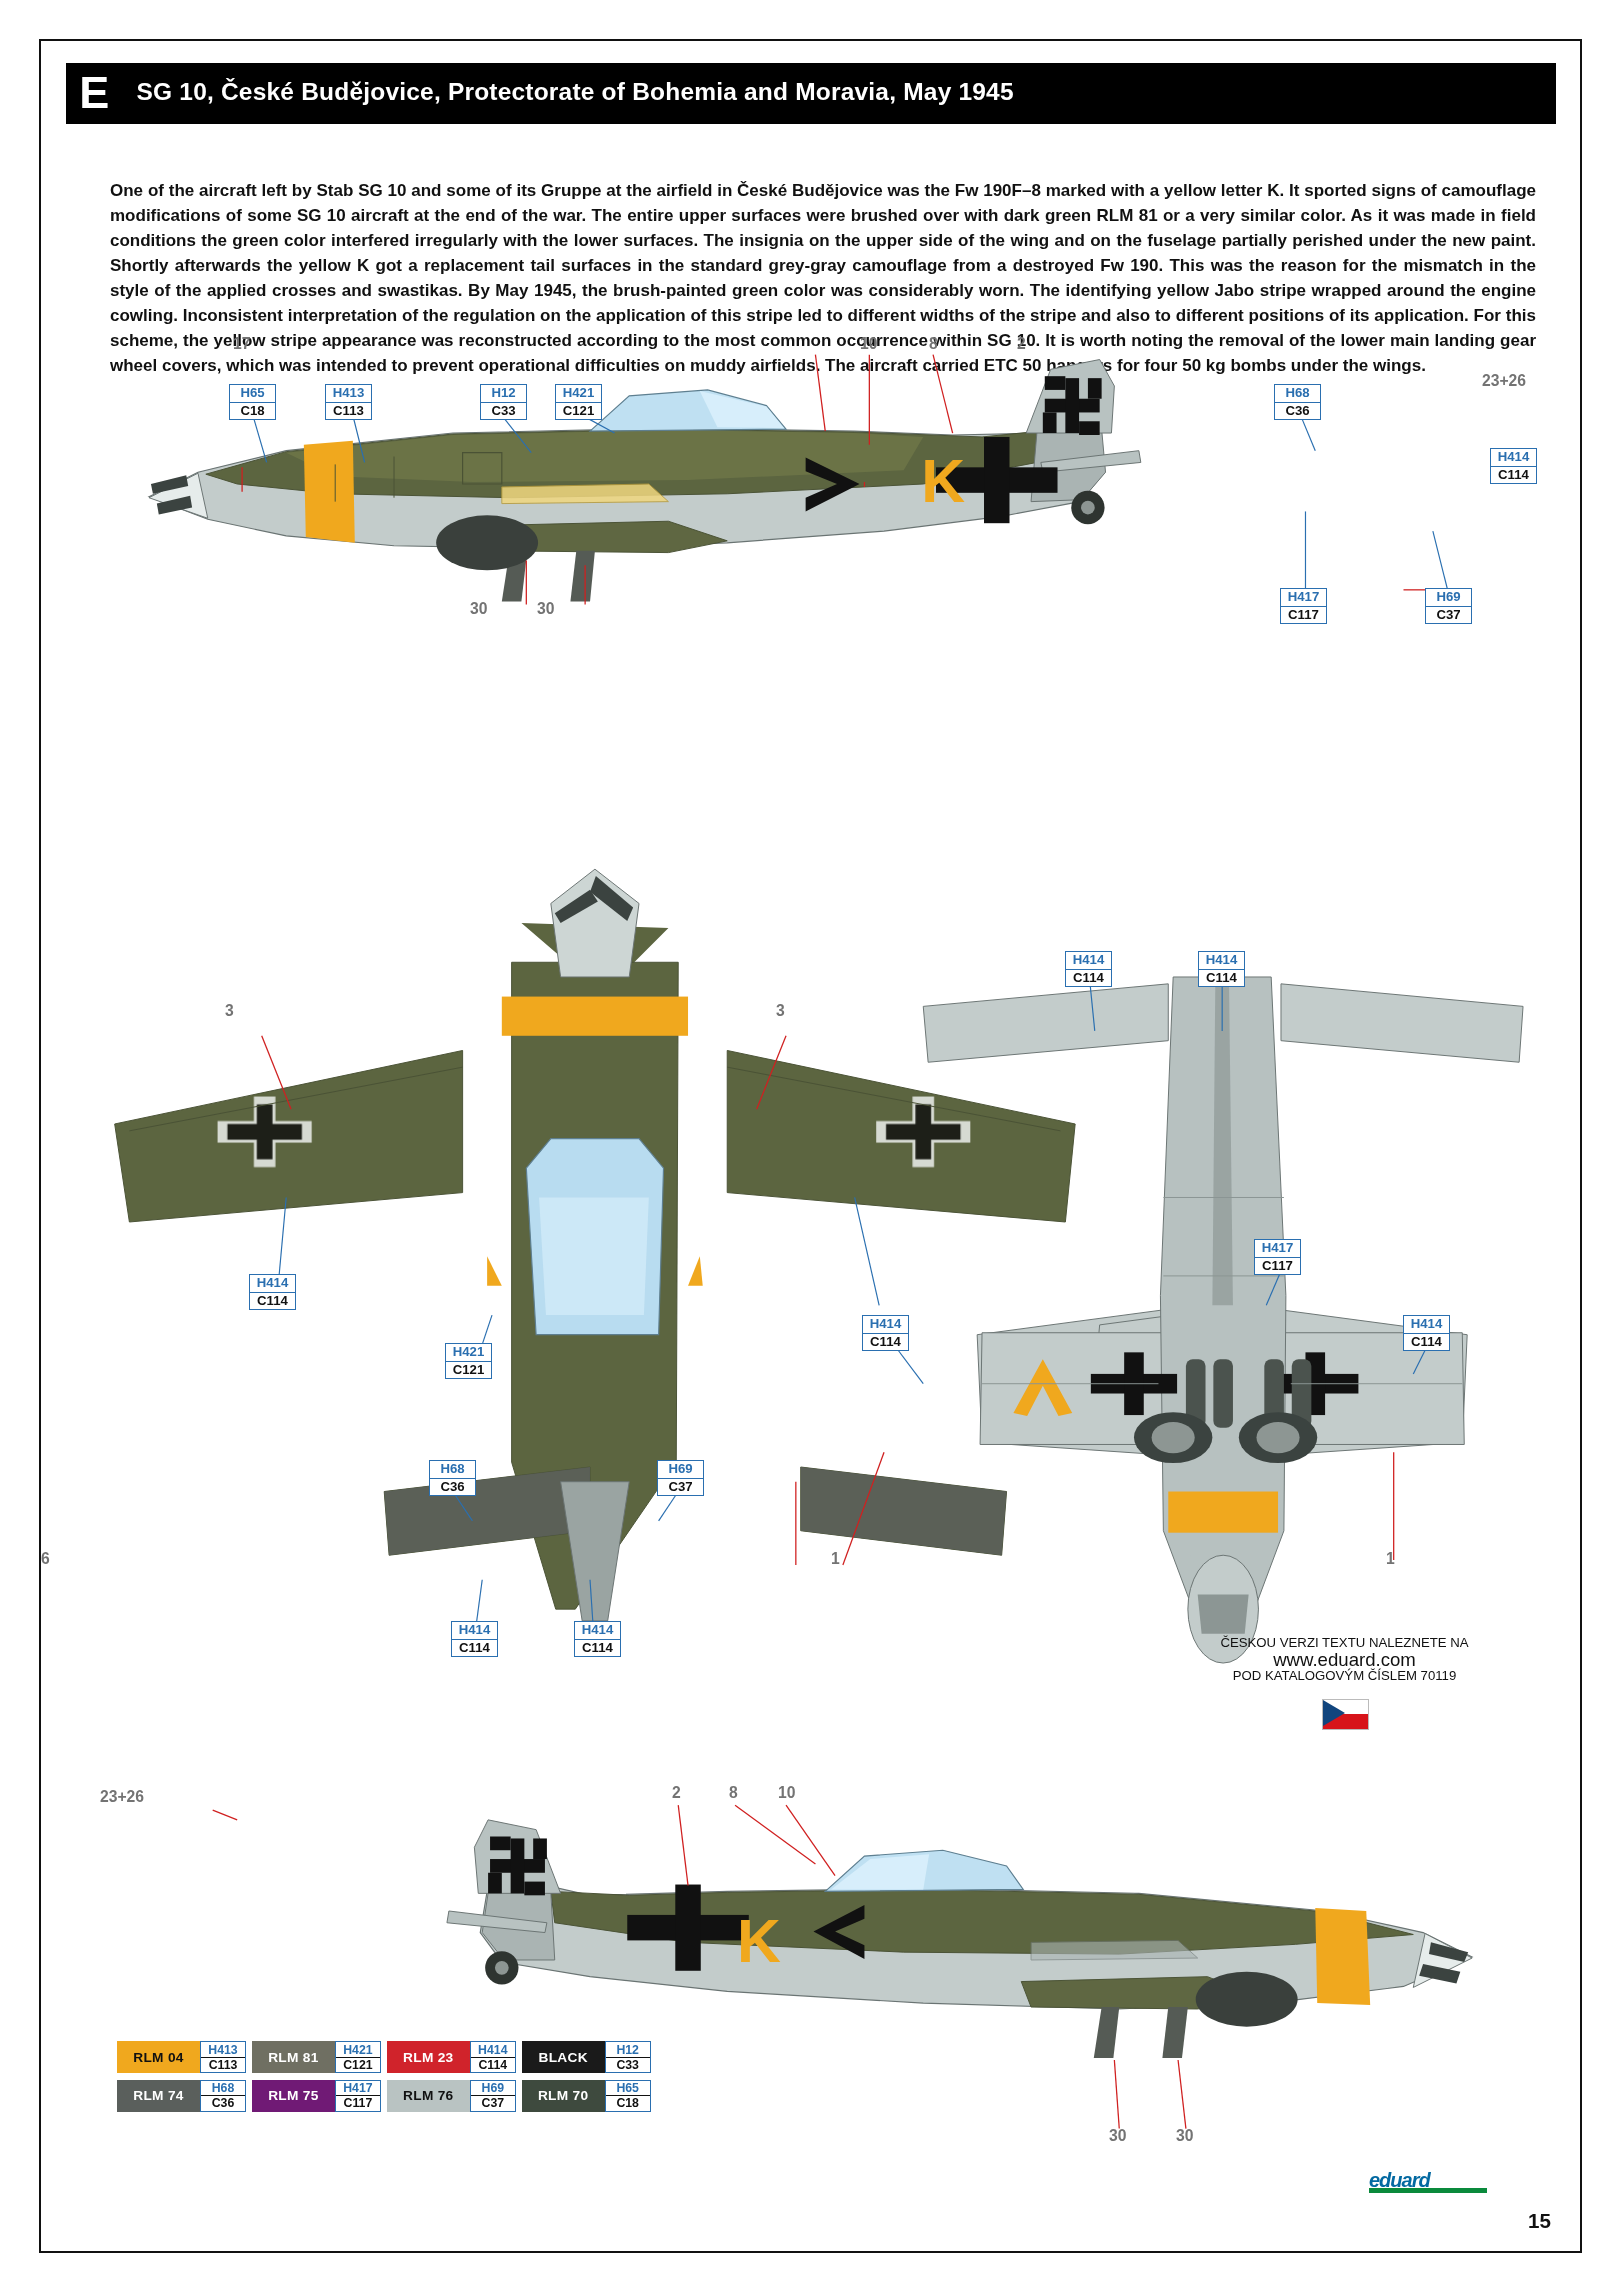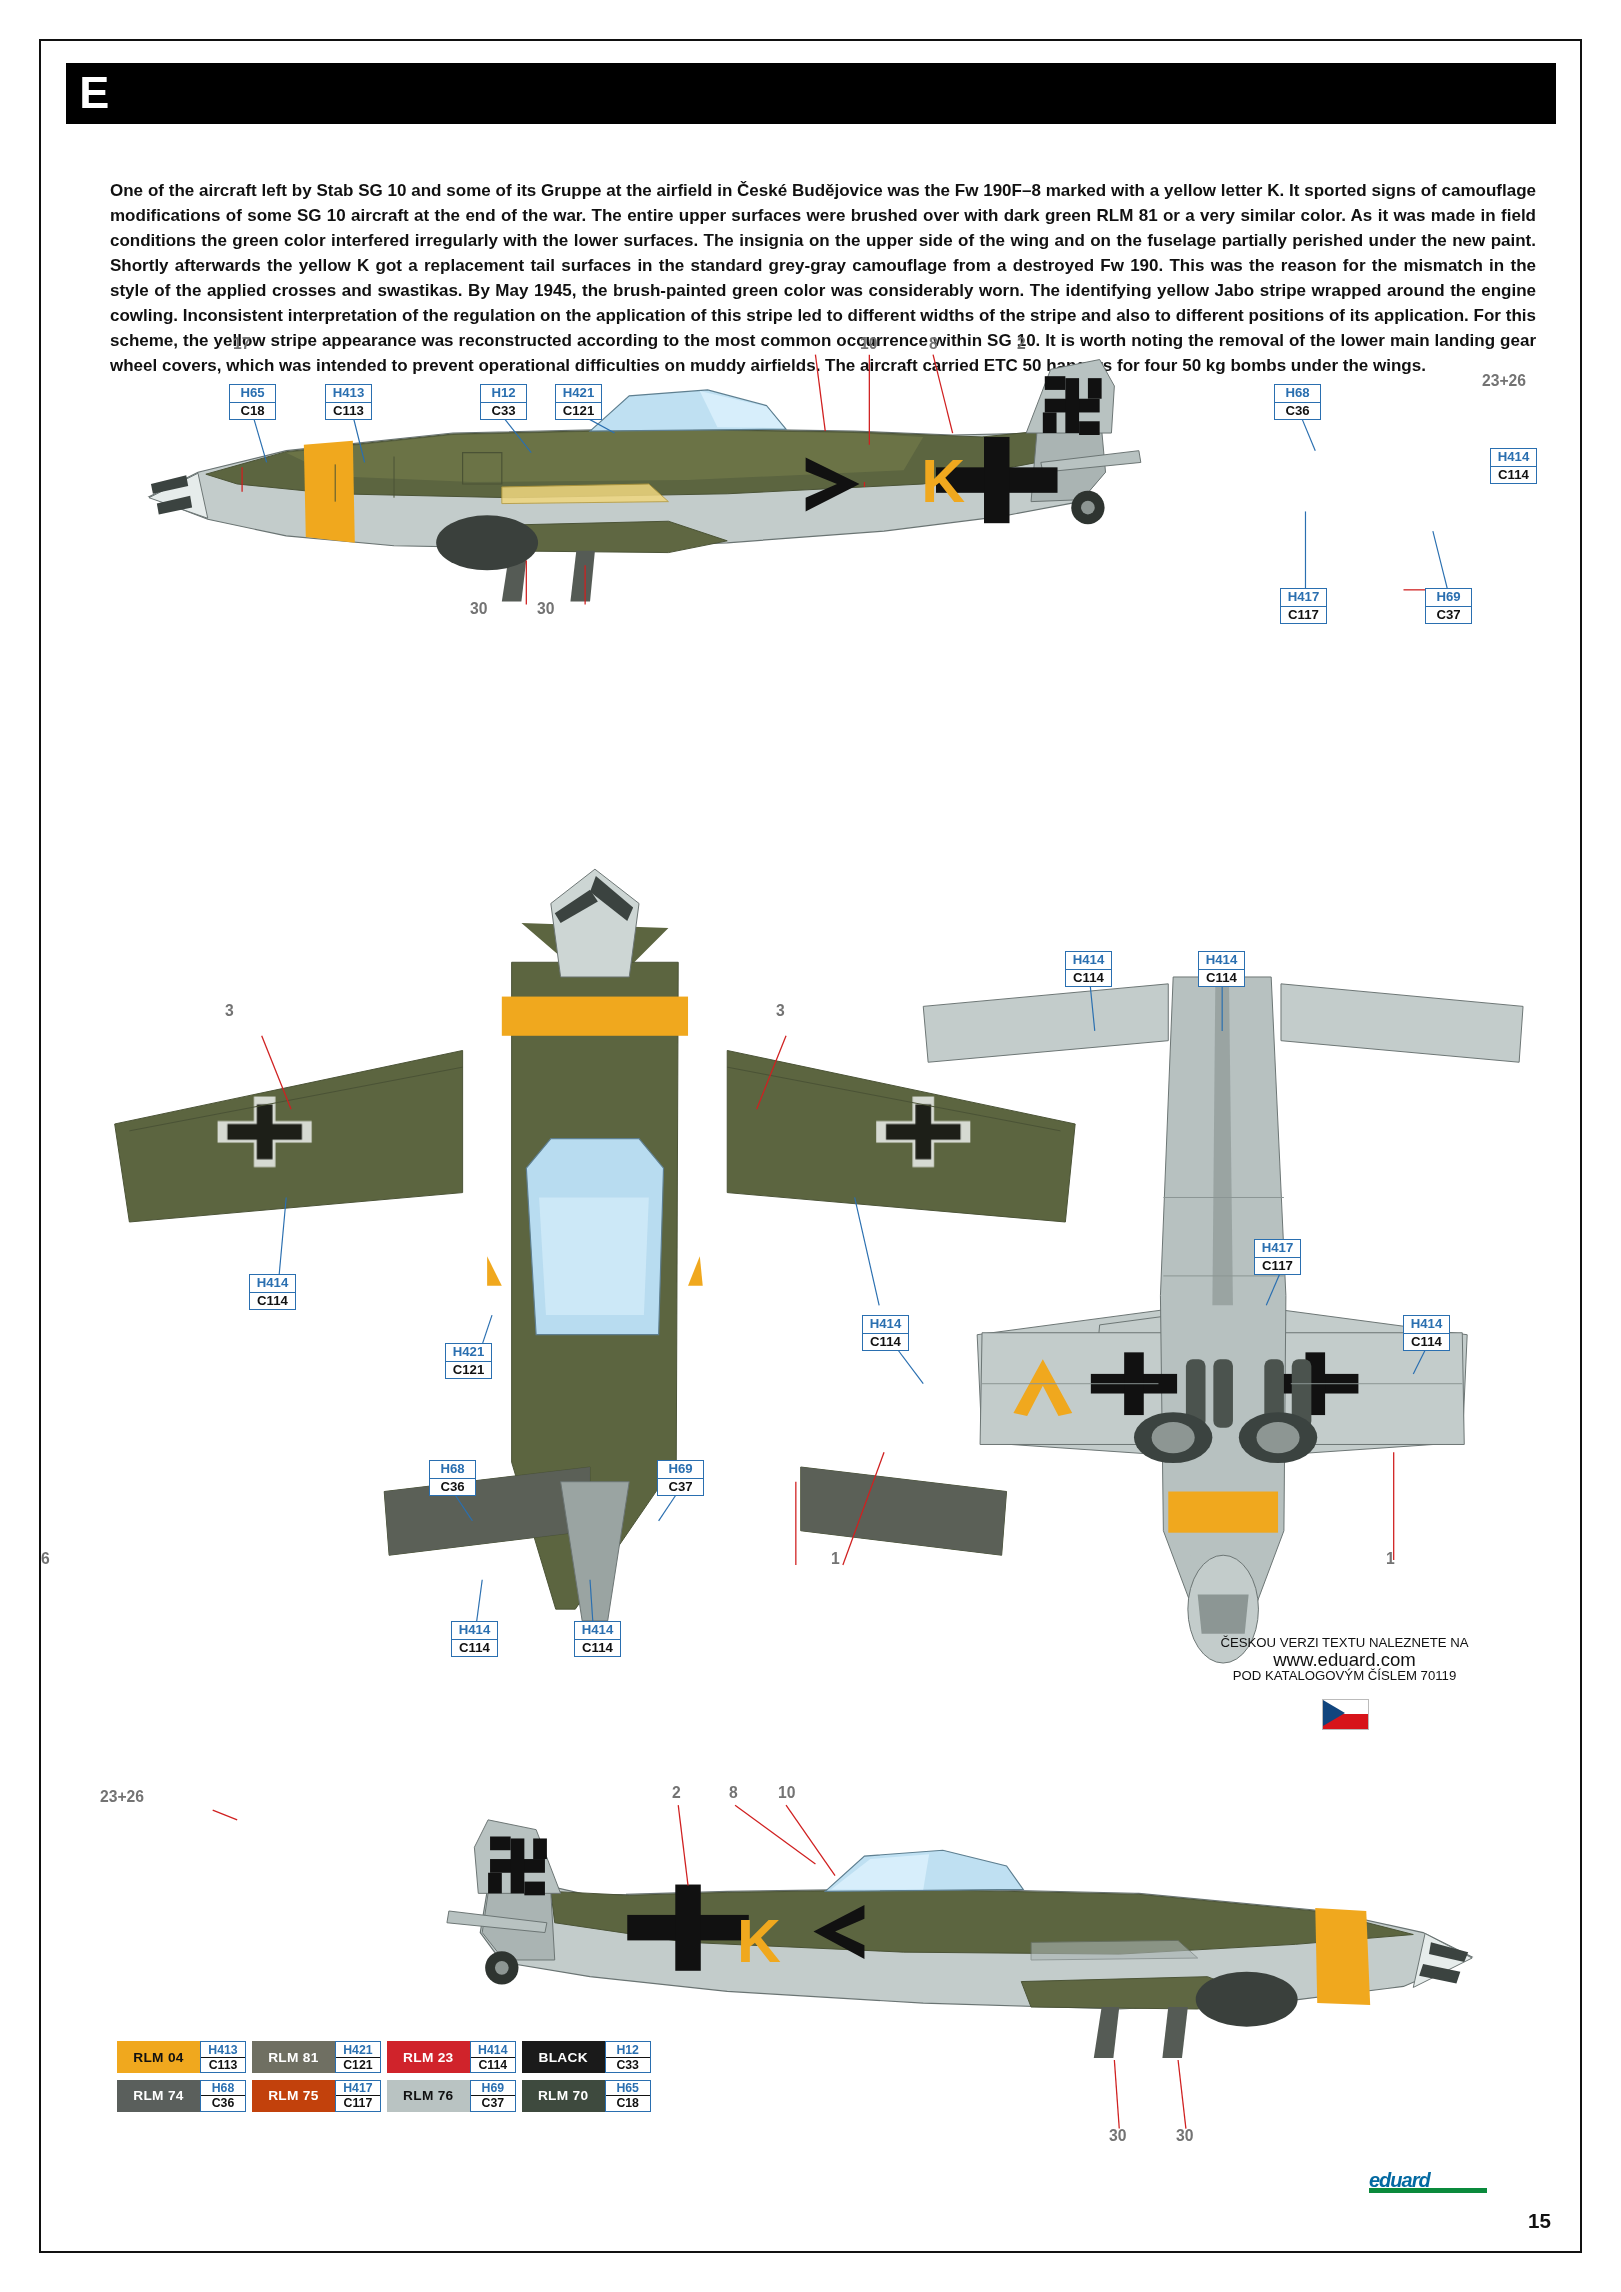--- a/index.html
+++ b/index.html
@@ -99,20 +99,21 @@
     position:absolute;right:29px;bottom:17.6px;font-size:20.6px;font-weight:bold;color:#111;
   }
 </style>
 </head>
 <body>
 
 <div class="page">
 
   <div class="hdr">
     <span class="letter">E</span>
+    <span class="title">SG 10, České Budějovice, Protectorate of Bohemia and Moravia, May 1945</span>
   </div>
 
   <div class="bodytext">One of the aircraft left by Stab SG 10 and some of its Gruppe at the airfield in České Budějovice was the Fw 190F–8 marked with a yellow letter K. It sported signs of camouflage modifications of some SG 10 aircraft at the end of the war. The entire upper surfaces were brushed over with dark green RLM 81 or a very similar color. As it was made in field conditions the green color interfered irregularly with the lower surfaces. The insignia on the upper side of the wing and on the fuselage partially perished under the new paint. Shortly afterwards the yellow K got a replacement tail surfaces in the standard grey-gray camouflage from a destroyed Fw 190. This was the reason for the mismatch in the style of the applied crosses and swastikas. By May 1945, the brush-painted green color was considerably worn. The identifying yellow Jabo stripe wrapped around the engine cowling. Inconsistent interpretation of the regulation on the application of this stripe led to different widths of the stripe and also to different positions of its application. For this scheme, the yellow stripe appearance was reconstructed according to the most common occurrence within SG 10. It is worth noting the removal of the lower main landing gear wheel covers, which was intended to prevent operational difficulties on muddy airfields. The aircraft carried ETC 50 hangers for four 50 kg bombs under the wings.</div>
 
   <svg class="art" viewBox="0 0 1574 2259" xmlns="http://www.w3.org/2000/svg">
     <defs>
       <linearGradient id="gProp" x1="0" y1="0" x2="0" y2="1">
         <stop offset="0" stop-color="#2e3630"></stop>
           <stop offset="1" stop-color="#4a534a"></stop>
       </linearGradient>
@@ -510,21 +511,21 @@
     </div>
     <div class="keyrow">
       <div class="keycell">
         <div class="swatch" style="background:#5A5F5C;color:#fff">RLM 74</div>
         <div class="codes">
             <span class="c1">H68</span>
             <span class="c2">C36</span>
           </div>
       </div>
       <div class="keycell">
-        <div class="swatch" style="background:#c2410c;color:#fff">RLM 75</div>
+        <div class="swatch" style="background:#701a75;color:#fff">RLM 75</div>
         <div class="codes">
             <span class="c1">H417</span>
             <span class="c2">C117</span>
           </div>
       </div>
       <div class="keycell">
         <div class="swatch" style="background:#B9C3C2;color:#111">RLM 76</div>
         <div class="codes">
             <span class="c1">H69</span>
             <span class="c2">C37</span>

